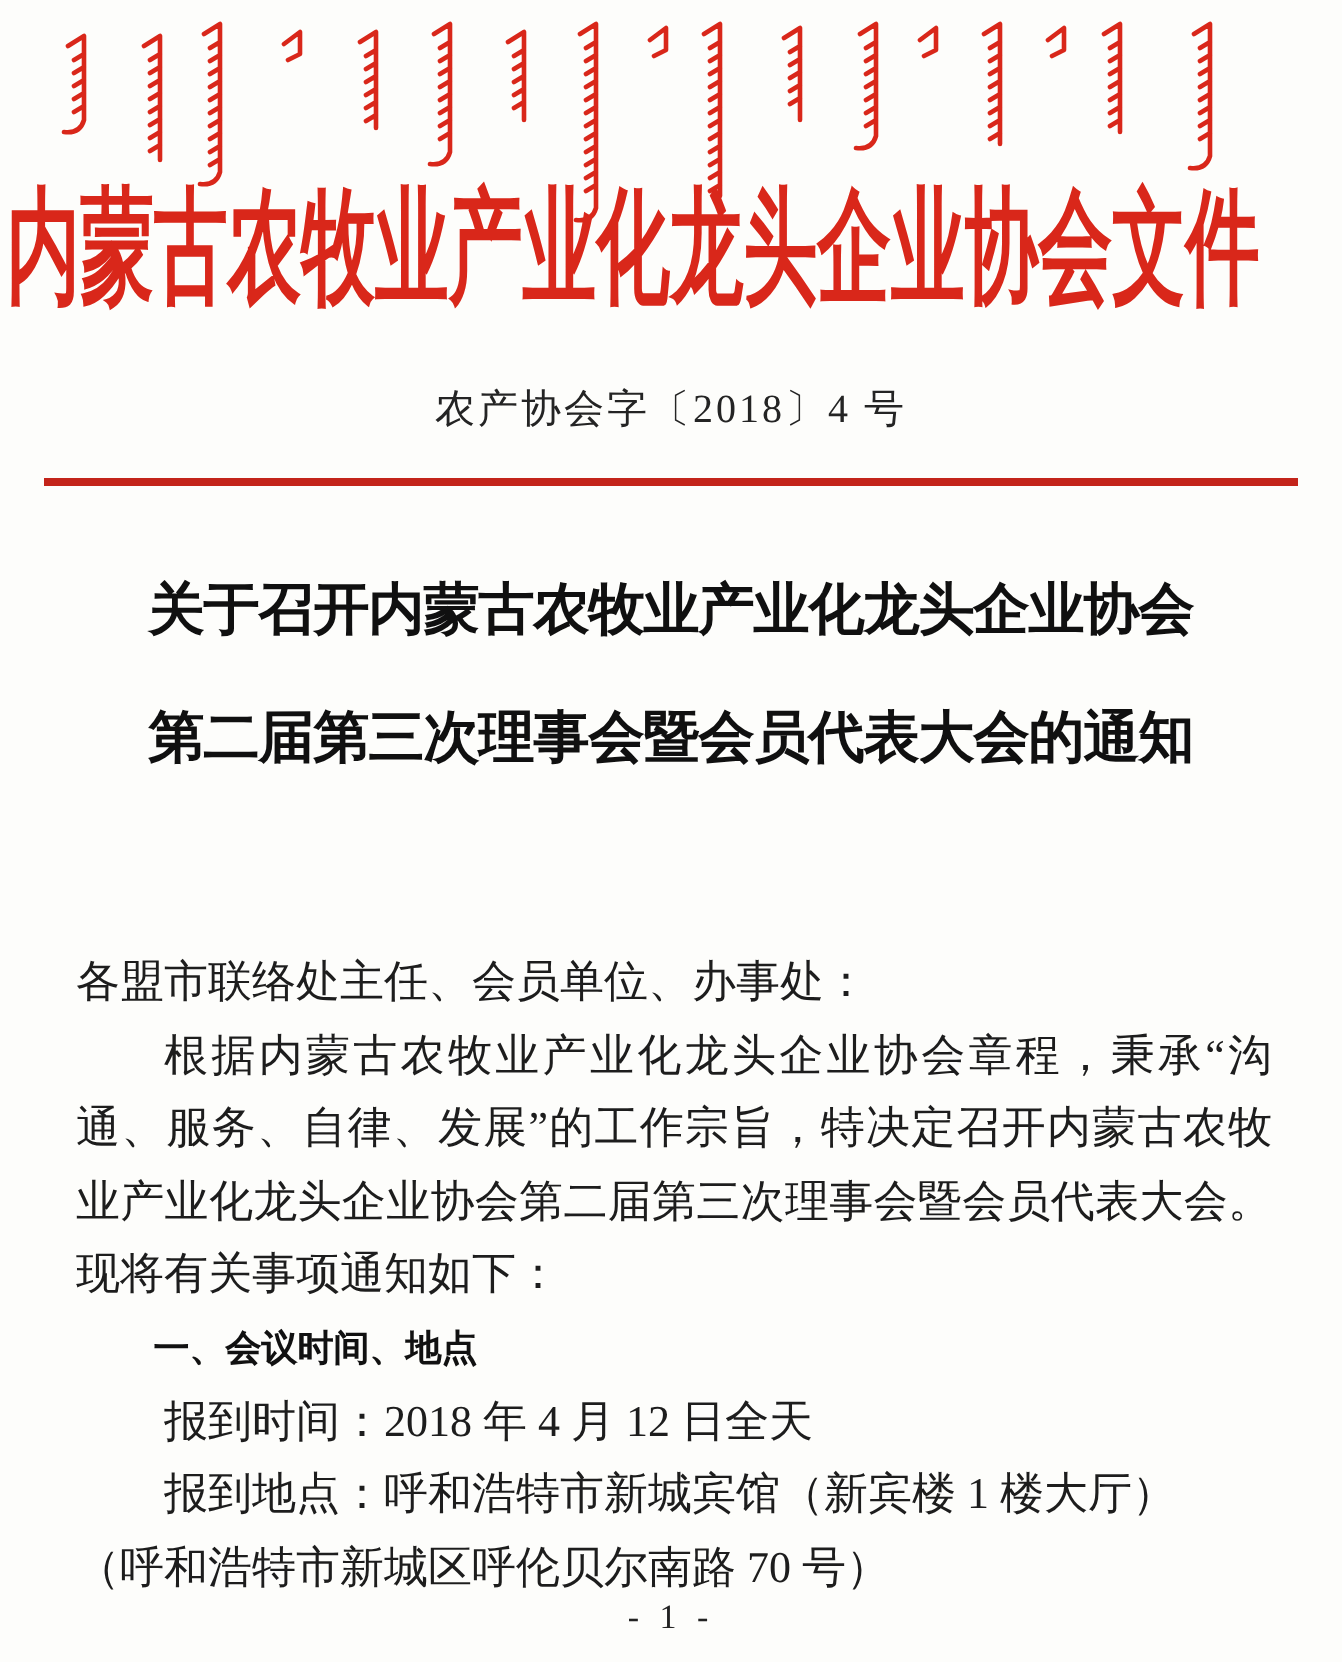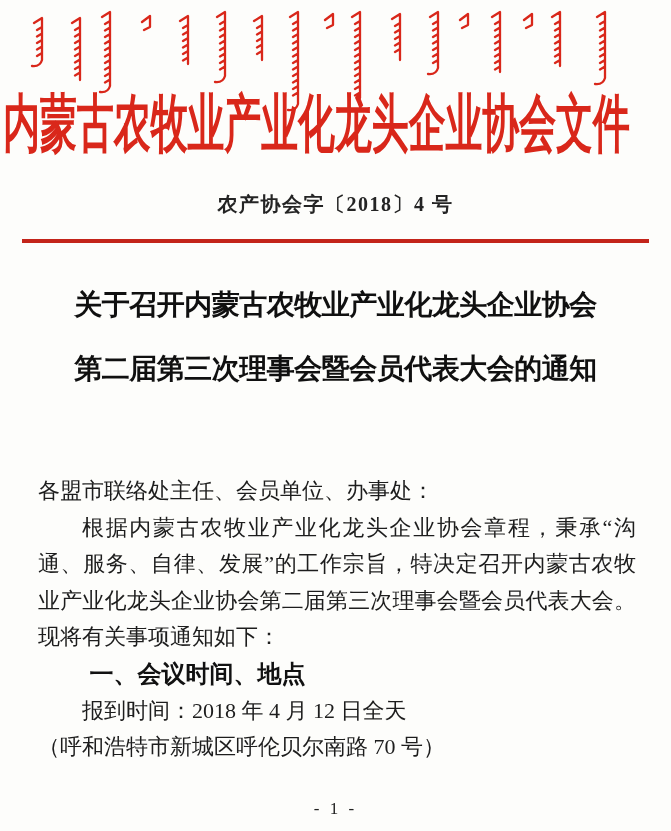--- a/index.html
+++ b/index.html
@@ -33,21 +33,20 @@
     transform-origin: center center;
     letter-spacing: 0;
   }
   .doc-number {
     position: absolute; top: 191px; left: 0;
     width: 100%;
     text-align: center;
     font-size: 20px;
     letter-spacing: 1.5px;
     color: #242424;
-    font-weight: bold;
   }
   .red-line {
     position: absolute; top: 239px; left: 22px;
     width: 627px; height: 4px;
     background: var(--accent-dark, #c3241a);
     border: none;
   }
   .notice-title {
     position: absolute; left: 0;
     width: 100%;
@@ -65,21 +64,21 @@
     font-size: 22px;
     line-height: 36.6px;
     text-align: justify;
     color: #1d1d1d;
   }
   .body-text p { margin: 0; }
   .indent { text-indent: 2em; font-family: Liberation Serif, serif; }
   .section-heading {
     font-family: "Liberation Sans", "DejaVu Sans", sans-serif;
     font-weight: bold;
-    font-size: 24px;
+    font-size: 18px;
     text-indent: 2.15em;
     color: #111;
   }
   .page-number {
     position: absolute; bottom: 12px; left: 0;
     width: 100%;
     text-align: center;
     font-size: 17px;
     letter-spacing: 3px;
     color: #222;
@@ -104,18 +103,19 @@
 
   <div class="notice-title notice-line1">关于召开内蒙古农牧业产业化龙头企业协会</div>
 
   <div class="notice-title notice-line2">第二届第三次理事会暨会员代表大会的通知</div>
 
   <div class="body-text">
     <p>各盟市联络处主任、会员单位、办事处：</p>
     <p class="indent">根据内蒙古农牧业产业化龙头企业协会章程，秉承“沟通、服务、自律、发展”的工作宗旨，特决定召开内蒙古农牧业产业化龙头企业协会第二届第三次理事会暨会员代表大会。现将有关事项通知如下：</p>
     <p class="section-heading">一、会议时间、地点</p>
     <p class="indent">报到时间：2018 年 4 月 12 日全天</p>
+    <p class="indent">报到地点：呼和浩特市新城宾馆（新宾楼 1 楼大厅）</p>
     <p>（呼和浩特市新城区呼伦贝尔南路 70 号）</p>
   </div>
 
   <div class="page-number">- 1 -</div>
 
 </div>
 
 </body></html>

